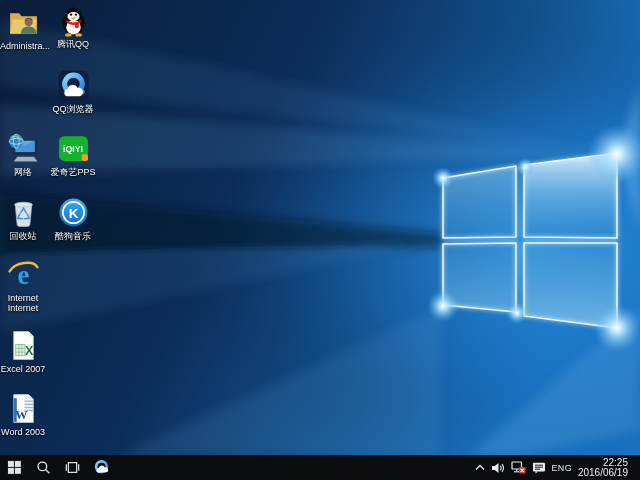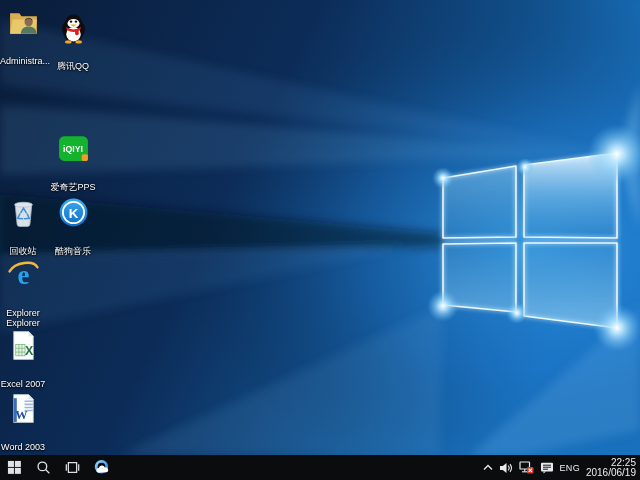--- a/index.html
+++ b/index.html
@@ -4,34 +4,34 @@
 <style>
   html,body{margin:0;padding:0;background:#000;}
   .stage{position:relative;width:640px;height:480px;overflow:hidden;
          font-family:"Liberation Sans",sans-serif;-webkit-user-select:none;user-select:none;}
   
   .desktop{position:absolute;left:0;top:0;width:640px;height:455px;overflow:hidden;}
   .desktop svg.wp{position:absolute;left:0;top:0;width:100%;height:100%;display:block;}
   
   .dicon{position:absolute;width:46px;text-align:center;cursor:default;}
   .dicon svg.app{width:33px;height:33px;display:block;margin:0 auto;}
-  .dicon .lbl{margin-top:17px;font-size:9px;line-height:10px;color:#fff;
+  .dicon .lbl{margin-top:2px;font-size:9px;line-height:10px;color:#fff;
               text-shadow:0 1px 2px rgba(0,0,0,.95),0 0 2px rgba(0,0,0,.85);}
-  .i0{left:0;top:6px}.i1{left:50px;top:11px}
+  .i0{left:0;top:6px}.i1{left:50px;top:4px}
   .i2{left:0;top:69px}.i3{left:50px;top:69px}
   .i4{left:0;top:132px}.i5{left:50px;top:132px}
   .i6{left:0;top:196px}.i7{left:50px;top:196px}
   .i8{left:0;top:258px}.i9{left:50px;top:258px}
   .i10{left:0;top:329px}.i11{left:0;top:392px}
   
   .taskbar{position:absolute;left:0;bottom:0;width:640px;height:25px;background:#0b0c0e;
            display:flex;align-items:center;z-index:5;}
   .tb-left{display:flex;height:100%;}
   .tb-btn{width:29px;height:100%;display:flex;align-items:center;justify-content:center;}
-  .tb-right{margin-left:auto;display:flex;align-items:center;gap:6px;padding-right:4px;height:100%;}
+  .tb-right{margin-left:auto;display:flex;align-items:center;gap:6px;padding-right:12px;height:100%;}
   .tray-ic{display:flex;align-items:center;justify-content:center;height:100%;}
   .lang{color:#eceff1;font-size:9px;letter-spacing:.3px;}
   .clock{text-align:right;color:#eceff1;font-size:10px;line-height:10px;white-space:nowrap;}
 </style>
 </head>
 <body>
 
 <div class="stage">
 
   <div class="desktop">
@@ -140,21 +140,49 @@
         <polygon points="13,13.2 19,13.2 16,15.6" fill="#f5a623"></polygon>
         <path d="M8.5 15.5 q7.5 4.8 15 0 l-1.2 3 q-6.3 3.8-12.6 0 z" fill="#e02020"></path>
         <rect x="17.5" y="17.5" width="3.6" height="6" rx="1.4" fill="#e02020"></rect>
         <ellipse cx="11" cy="30" rx="3.2" ry="1.6" fill="#f5a623"></ellipse>
         <ellipse cx="21" cy="30" rx="3.2" ry="1.6" fill="#f5a623"></ellipse>
       </svg>
       <div class="lbl">腾讯QQ</div>
     </div>
 
 
-
+    <div class="dicon i3">
+      <svg class="app" viewBox="0 0 32 32">
+        <defs>
+          <linearGradient id="qqg" x1="0" y1="0" x2="1" y2="1">
+            <stop offset="0" stop-color="#8fd6ff"></stop>
+              <stop offset="1" stop-color="#1f7ae0"></stop>
+          </linearGradient>
+        </defs>
+        <rect x="1.5" y="1.5" width="29" height="29" rx="6" fill="#0d1f3c"></rect>
+        <circle cx="16" cy="14.5" r="8.5" fill="none" stroke="url(#qqg)" stroke-width="5"></circle>
+        <rect x="20.5" y="19" width="7" height="4.5" rx="2.2" transform="rotate(45 24 21)" fill="#2f8ae8"></rect>
+        <path d="M9.5 26.5 a3.8 3.8 0 0 1 1-7.3 a4.8 4.8 0 0 1 9.2-1 a3.7 3.7 0 0 1 2.4 8.3 z" fill="#fff"></path>
+      </svg>
+      <div class="lbl">QQ浏览器</div>
+    </div>
+
+    <div class="dicon i4">
+      <svg class="app" viewBox="0 0 32 32">
+        <rect x="6" y="6.5" width="23" height="15" rx="1.2" fill="#1b2c44"></rect>
+        <polygon points="8,8.5 27,8.5 27,19.5 8,19.5" fill="#4a94d8"></polygon>
+        <polygon points="8,8.5 27,8.5 8,16.5" fill="#7fc0ee" opacity="0.5"></polygon>
+        <polygon points="10,24 26,24 29.5,28.5 6.5,28.5" fill="#a3b2bf"></polygon>
+        <circle cx="9" cy="9" r="7" fill="#2e86c8"></circle>
+        <ellipse cx="9" cy="9" rx="6.9" ry="2.8" fill="none" stroke="#bfe0f5" stroke-width="0.8"></ellipse>
+        <ellipse cx="9" cy="9" rx="2.8" ry="6.9" fill="none" stroke="#bfe0f5" stroke-width="0.8"></ellipse>
+        <path d="M4 5.5 q4-2.5 7 0 q2 1.5 3.5 1" fill="none" stroke="#8ed08e" stroke-width="1.4"></path>
+      </svg>
+      <div class="lbl">网络</div>
+    </div>
 
     <div class="dicon i5">
       <svg class="app" viewBox="0 0 32 32">
         <rect x="2" y="4" width="28" height="24" rx="5" fill="#14b32e"></rect>
         <text x="15.5" y="19" font-size="8.5" font-weight="bold" fill="#fff" text-anchor="middle" font-family="Liberation Sans, sans-serif">iQIYI</text>
         <rect x="24" y="21.5" width="6" height="6.5" rx="1.5" fill="#f59a23"></rect>
       </svg>
       <div class="lbl">爱奇艺PPS</div>
     </div>
 
@@ -181,21 +209,21 @@
         <text x="16" y="21" font-size="13" font-weight="bold" fill="#fff" text-anchor="middle" font-family="Liberation Sans, sans-serif">K</text>
       </svg>
       <div class="lbl">酷狗音乐</div>
     </div>
 
     <div class="dicon i8">
       <svg class="app" viewBox="0 0 32 32">
         <text x="16" y="25" font-size="26" font-weight="bold" fill="#2aa2ea" text-anchor="middle" font-family="Liberation Serif, serif">e</text>
         <path d="M2.5 13 C8 3.5 26 2 29.5 9" fill="none" stroke="#f2b83a" stroke-width="2.4" stroke-linecap="round"></path>
       </svg>
-      <div class="lbl">Explorer Explorer</div>
+      <div class="lbl">Internet Internet</div>
     </div>
 
 
     <div class="dicon i10">
       <svg class="app" viewBox="0 0 32 32">
         <path d="M6.5 2.5 h14.5 l4.5 4.5 v22.5 H6.5 z" fill="#fdfefe" stroke="#b9c4cb" stroke-width="0.8"></path>
         <path d="M21 2.5 l4.5 4.5 H21 z" fill="#dce4e9"></path>
         <rect x="8.5" y="15" width="9" height="11" fill="#eaf3ea" stroke="#6faf76" stroke-width="0.7"></rect>
         <path d="M8.5 18.7 h9 M8.5 22.4 h9 M11.5 15 v11 M14.5 15 v11" stroke="#6faf76" stroke-width="0.7"></path>
         <text x="21.5" y="25" font-size="12" font-weight="bold" fill="#1f7244" text-anchor="middle" font-family="Liberation Sans, sans-serif">X</text>

